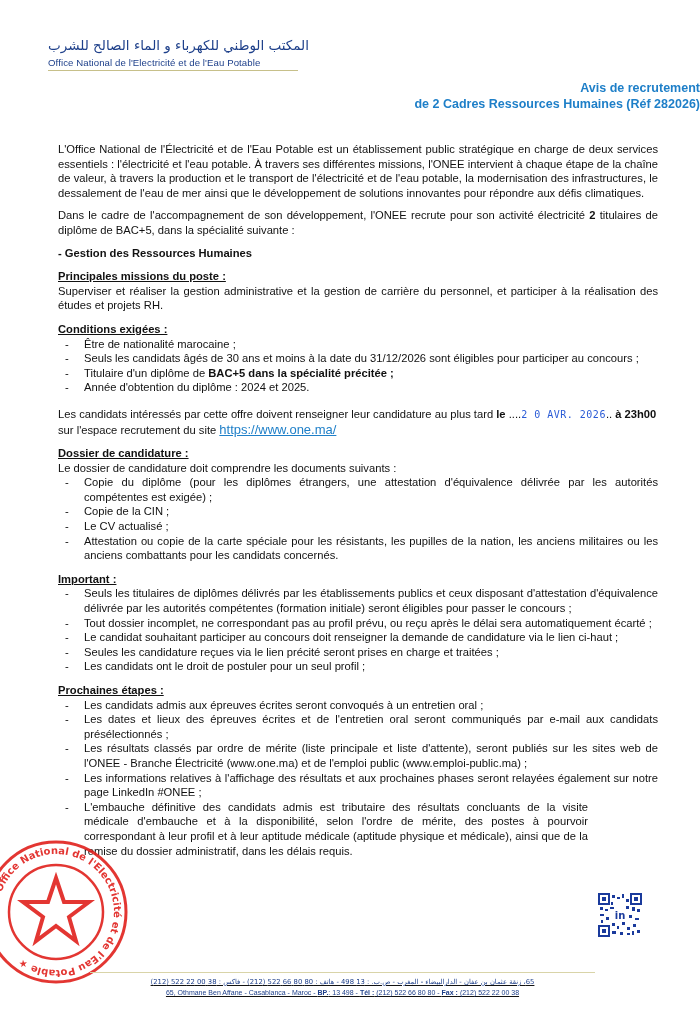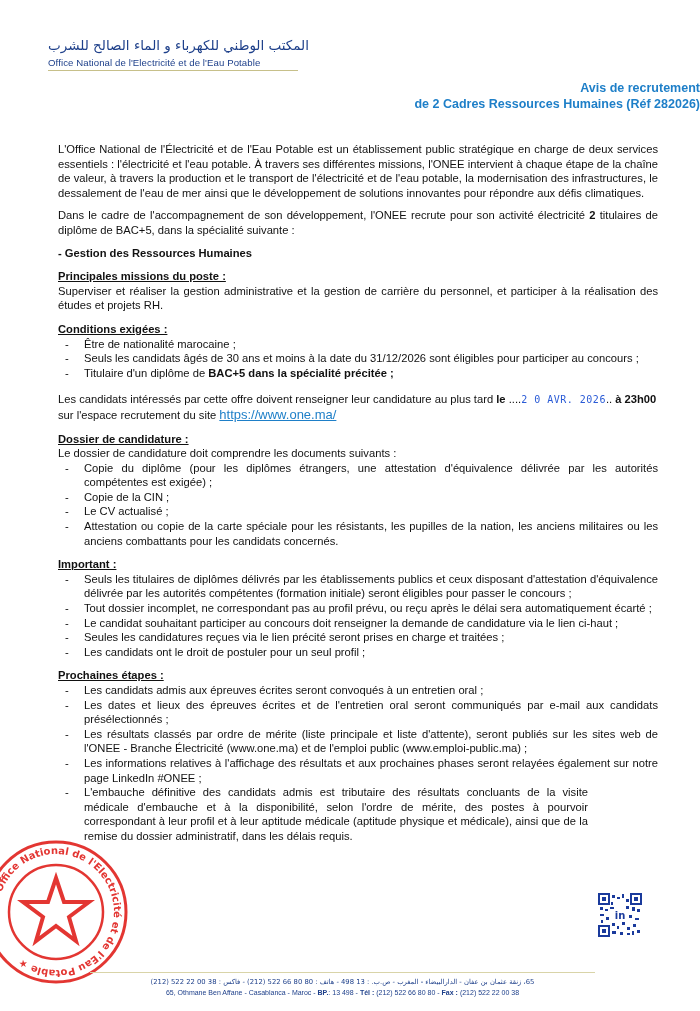--- a/index.html
+++ b/index.html
@@ -22,21 +22,21 @@
   ul.dash { list-style: none; margin-left: 0; }
   ul.dash li { position: relative; padding-left: 26px; text-align: justify; }
   ul.dash li::before { content: "-"; position: absolute; left: 7px; top: 0; }
   b { font-weight: bold; }
   a.link { color: #1e7fc8; font-weight: normal; font-size: 13px; text-decoration: underline; }
   .date-stamp { color: #2a5bd6; font-family: "DejaVu Sans Mono", monospace; font-size: 10px; letter-spacing: 0.5px; }
 
   .stamp { position: absolute; left: -18px; top: 838px; width: 148px; height: 148px; }
   .qr { position: absolute; left: 598px; top: 893px; width: 44px; height: 44px; }
 
-  .footer { position: absolute; left: 90px; top: 972px; width: 505px; }
+  .footer { position: absolute; left: 90px; top: 972px; width: 505px; text-decoration: underline; }
   .footer .rule { height: 1px; background: #d9d4a8; width: 505px; margin-bottom: 4px; }
   .footer .ar { direction: rtl; font-family: "DejaVu Sans", sans-serif; font-size: 6.8px; color: #1d3f8a; text-align: center; line-height: 10px; }
   .footer .fr { font-size: 7px; color: #1d3f8a; text-align: center; line-height: 11px; }
 </style>
 </head>
 <body>
 
 <div class="header">
   <div class="arabic">المكتب الوطني للكهرباء و الماء الصالح للشرب</div>
   <div class="fr">Office National de l'Electricité et de l'Eau Potable</div>
@@ -56,20 +56,21 @@
   <p class="spec">- Gestion des Ressources Humaines</p>
 
   <div class="section-title">Principales missions du poste :</div>
   <p class="justify">Superviser et réaliser la gestion administrative et la gestion de carrière du personnel, et participer à la réalisation des études et projets RH.</p>
 
   <div class="section-title">Conditions exigées :</div>
   <ul class="dash">
     <li>Être de nationalité marocaine ;</li>
     <li>Seuls les candidats âgés de 30 ans et moins à la date du 31/12/2026 sont éligibles pour participer au concours ;</li>
     <li><span>Titulaire d'un diplôme de </span><b>BAC+5 dans la spécialité précitée ;</b></li>
+    <li>Année d'obtention du diplôme : 2024 et 2025.</li>
   </ul>
 
   <p class="p" style="margin-top:12px;">
     <span>Les candidats intéressés par cette offre doivent renseigner leur candidature au plus tard </span><b>le</b><span> ....</span><span class="date-stamp">2 0 AVR. 2026</span><span>..</span><b> à 23h00</b><br>
     <span>sur l'espace recrutement du site </span><a class="link" href="#">https://www.one.ma/</a>
   </p>
 
   <div class="section-title">Dossier de candidature :</div>
   <p>Le dossier de candidature doit comprendre les documents suivants :</p>
   <ul class="dash">
@@ -77,21 +78,21 @@
     <li>Copie de la CIN ;</li>
     <li>Le CV actualisé ;</li>
     <li>Attestation ou copie de la carte spéciale pour les résistants, les pupilles de la nation, les anciens militaires ou les anciens combattants pour les candidats concernés.</li>
   </ul>
 
   <div class="section-title">Important :</div>
   <ul class="dash">
     <li>Seuls les titulaires de diplômes délivrés par les établissements publics et ceux disposant d'attestation d'équivalence délivrée par les autorités compétentes (formation initiale) seront éligibles pour passer le concours ;</li>
     <li>Tout dossier incomplet, ne correspondant pas au profil prévu, ou reçu après le délai sera automatiquement écarté ;</li>
     <li>Le candidat souhaitant participer au concours doit renseigner la demande de candidature via le lien ci-haut ;</li>
-    <li>Seules les candidatures reçues via le lien précité seront prises en charge et traitées ;</li>
+    <li>Seules les candidature reçues via le lien précité seront prises en charge et traitées ;</li>
     <li>Les candidats ont le droit de postuler pour un seul profil ;</li>
   </ul>
 
   <div class="section-title">Prochaines étapes :</div>
   <ul class="dash">
     <li>Les candidats admis aux épreuves écrites seront convoqués à un entretien oral ;</li>
     <li>Les dates et lieux des épreuves écrites et de l'entretien oral seront communiqués par e-mail aux candidats présélectionnés ;</li>
     <li>Les résultats classés par ordre de mérite (liste principale et liste d'attente), seront publiés sur les sites web de l'ONEE - Branche Électricité (www.one.ma) et de l'emploi public (www.emploi-public.ma) ;</li>
     <li>Les informations relatives à l'affichage des résultats et aux prochaines phases seront relayées également sur notre page LinkedIn #ONEE ;</li>
     <li style="padding-right:70px;">L'embauche définitive des candidats admis est tributaire des résultats concluants de la visite médicale d'embauche et à la disponibilité, selon l'ordre de mérite, des postes à pourvoir correspondant à leur profil et à leur aptitude médicale (aptitude physique et médicale), ainsi que de la remise du dossier administratif, dans les délais requis.</li>

